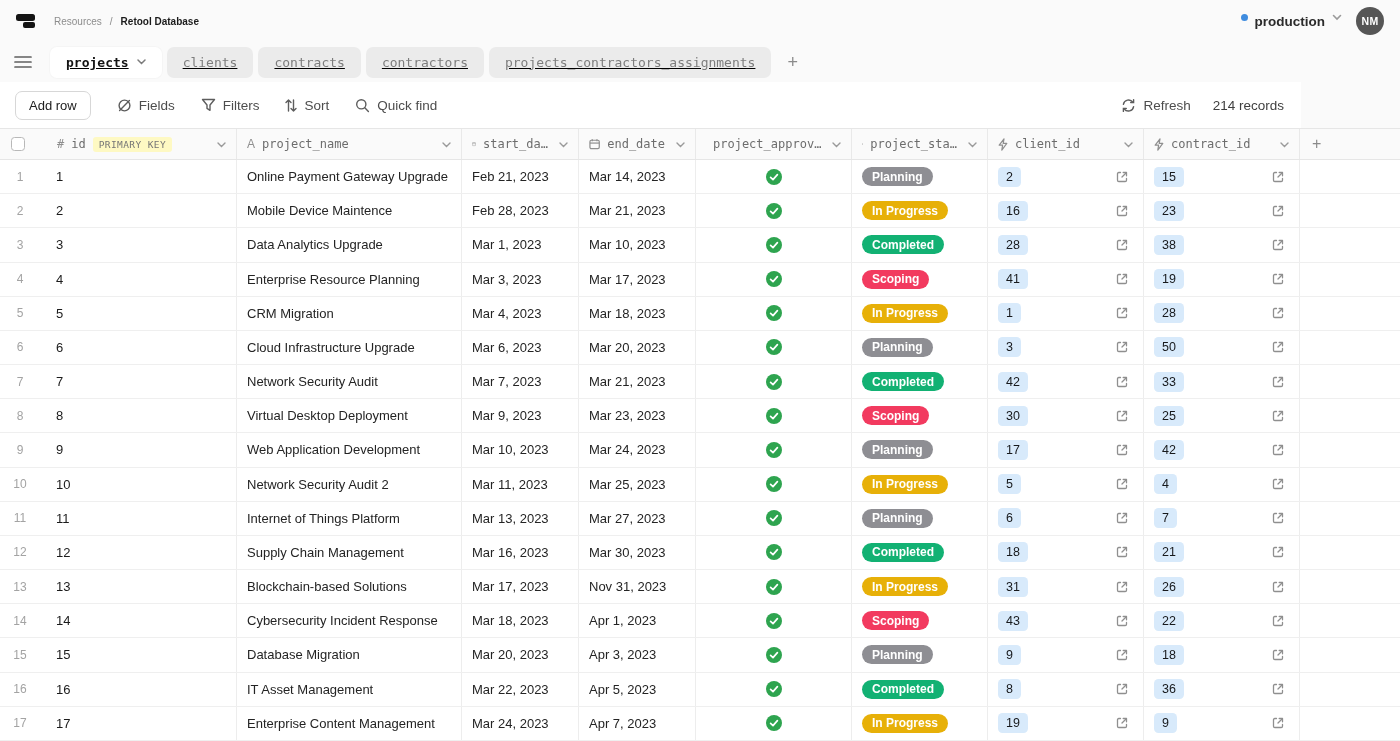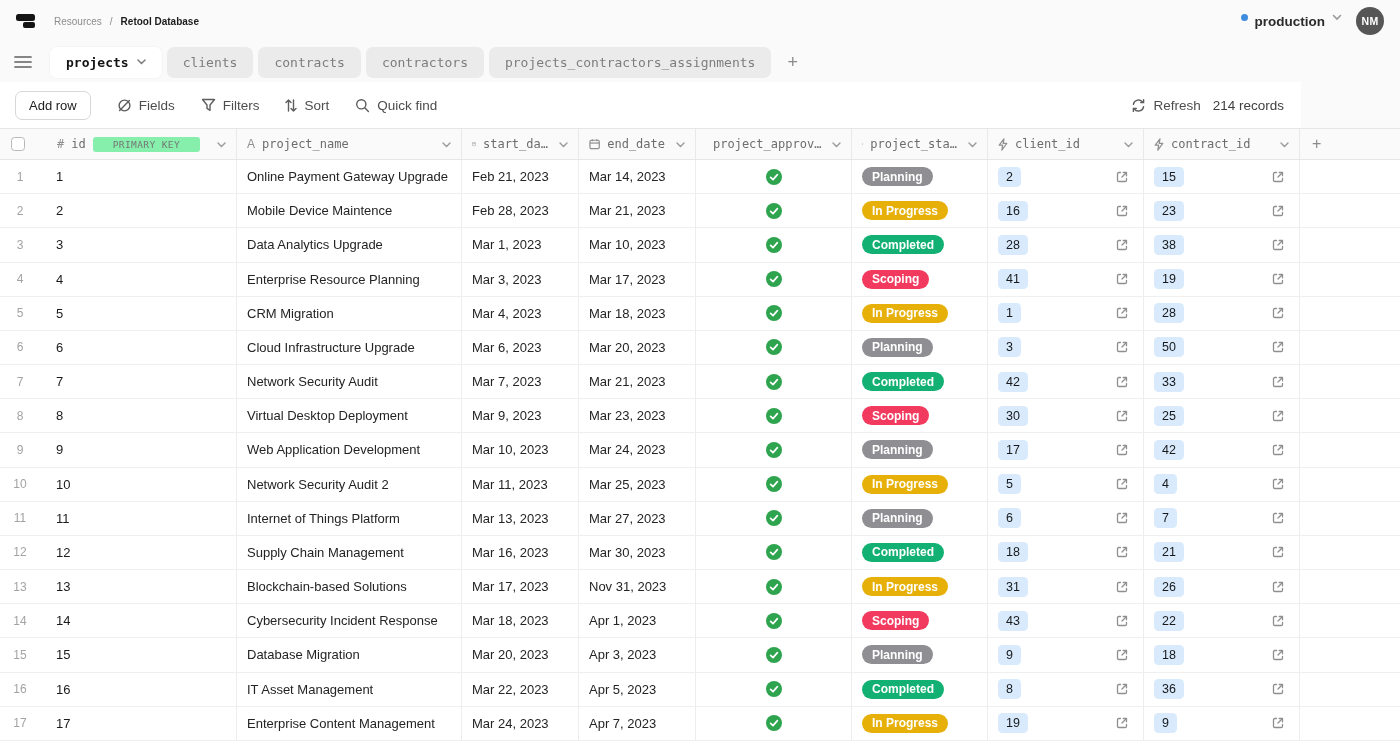--- a/index.html
+++ b/index.html
@@ -1,18 +1,18 @@
 <!DOCTYPE html>
 <html><head>
 <meta charset="utf-8">
 <style>
   * { margin:0; padding:0; box-sizing:border-box; }
   html,body { width:1400px; height:741px; overflow:hidden; background:#fafafa;
     font-family:"Liberation Sans", sans-serif; }
-  .mono { font-family:"DejaVu Sans Mono", monospace; }
+  .mono { font-family:"DejaVu Sans Mono", monospace;text-decoration:underline; }
 
   
   .topbar { position:absolute; top:0; left:0; width:1400px; height:42px;
     display:flex; align-items:center; padding:0 16px; background:#fafafa; }
   .logo { width:22px; height:18px; position:relative; margin-right:16px; }
   .logo .bar1 { position:absolute; top:2px; left:0; width:19px; height:7px; background:#141414; border-radius:2.5px; }
   .logo .bar2 { position:absolute; top:10px; left:7px; width:12px; height:6px; background:#141414; border-radius:2px; }
   .crumb { font-size:10px; color:#8d8d8d; display:flex; gap:8px; align-items:center; }
   .crumb .cur { color:#1b1b1b; font-weight:600; }
   .topbar-right { margin-left:auto; display:flex; align-items:center; gap:14px; }
@@ -31,32 +31,32 @@
   .tab.active { background:#ffffff; color:#141414; font-weight:700; box-shadow:0 0 0 1px rgba(0,0,0,0.02); }
   .tab-add { margin-left:10px; color:#8b8b8b; font-size:18px; cursor:pointer; padding:0 6px; }
 
   
   .toolbar { position:absolute; top:82px; left:0; width:1301px; height:46px; background:#ffffff;
     display:flex; align-items:center; padding:0 15px; }
   .btn-addrow { height:29px; padding:0 13px; background:#fff; border:1px solid #d7d7d7; border-radius:7px;
     font-size:13px; color:#202020; font-weight:500; cursor:pointer; font-family:"Liberation Sans",sans-serif; }
   .tool { display:flex; align-items:center; gap:7px; font-size:13.5px; color:#4d4d4d; cursor:pointer; margin-left:26px; }
   .tool svg { flex:0 0 auto; }
-  .toolbar-right { margin-left:auto; display:flex; align-items:center; gap:12px; padding-right:2px; }
+  .toolbar-right { margin-left:auto; display:flex; align-items:center; gap:22px; padding-right:2px; }
   .records { font-size:13.5px; color:#3f3f3f; }
 
   
   .table { position:absolute; top:128px; left:0; width:1400px; height:613px; background:#fff; }
   .grid-row { display:grid; grid-template-columns:40px 197px 225px 117px 117px 156px 136px 156px 156px minmax(0,1fr); }
   .thead { height:32px; background:#fafafa; border-top:1px solid #e6e6e6; border-bottom:1px solid #e6e6e6; }
   .th { display:flex; align-items:center; gap:7px; padding:0 10px; font-family:"DejaVu Sans Mono",monospace;
     font-size:12px; color:#6d6d6d; border-right:1px solid #e9e9e9; overflow:hidden; white-space:nowrap; cursor:pointer; }
   .th.no-r { border-right:none; }
   .th .chev { margin-left:auto; padding-left:4px; }
-  .pk-badge { background:#86efac; color:#767676; font-size:9.5px; padding:2px 20px; border-radius:3px; letter-spacing:.4px; }
+  .pk-badge { background:#fef9c3; color:#767676; font-size:9.5px; padding:2px 6px; border-radius:3px; letter-spacing:.4px; }
   .cb { width:14px; height:14px; border:1.4px solid #b8b8b8; border-radius:3.5px; background:#fff; margin-left:11px; cursor:pointer; }
   .th-plus { display:flex; align-items:center; padding-left:12px; color:#8a8a8a; font-size:16px; cursor:pointer; }
 
   .tbody { }
   .row { height:34.18px; border-bottom:1px solid #efefef; background:#fff; }
   .td { display:flex; align-items:center; padding:0 10px; font-size:13px; color:#242424;
     border-right:1px solid #ededed; overflow:hidden; white-space:nowrap; }
   .rownum { justify-content:center; color:#a3a3a3; font-size:12px; padding:0; border-right:none; }
   .idv { padding-left:16px; font-weight:500; color:#1b1b1b; }
   .c-appr { justify-content:center; }

